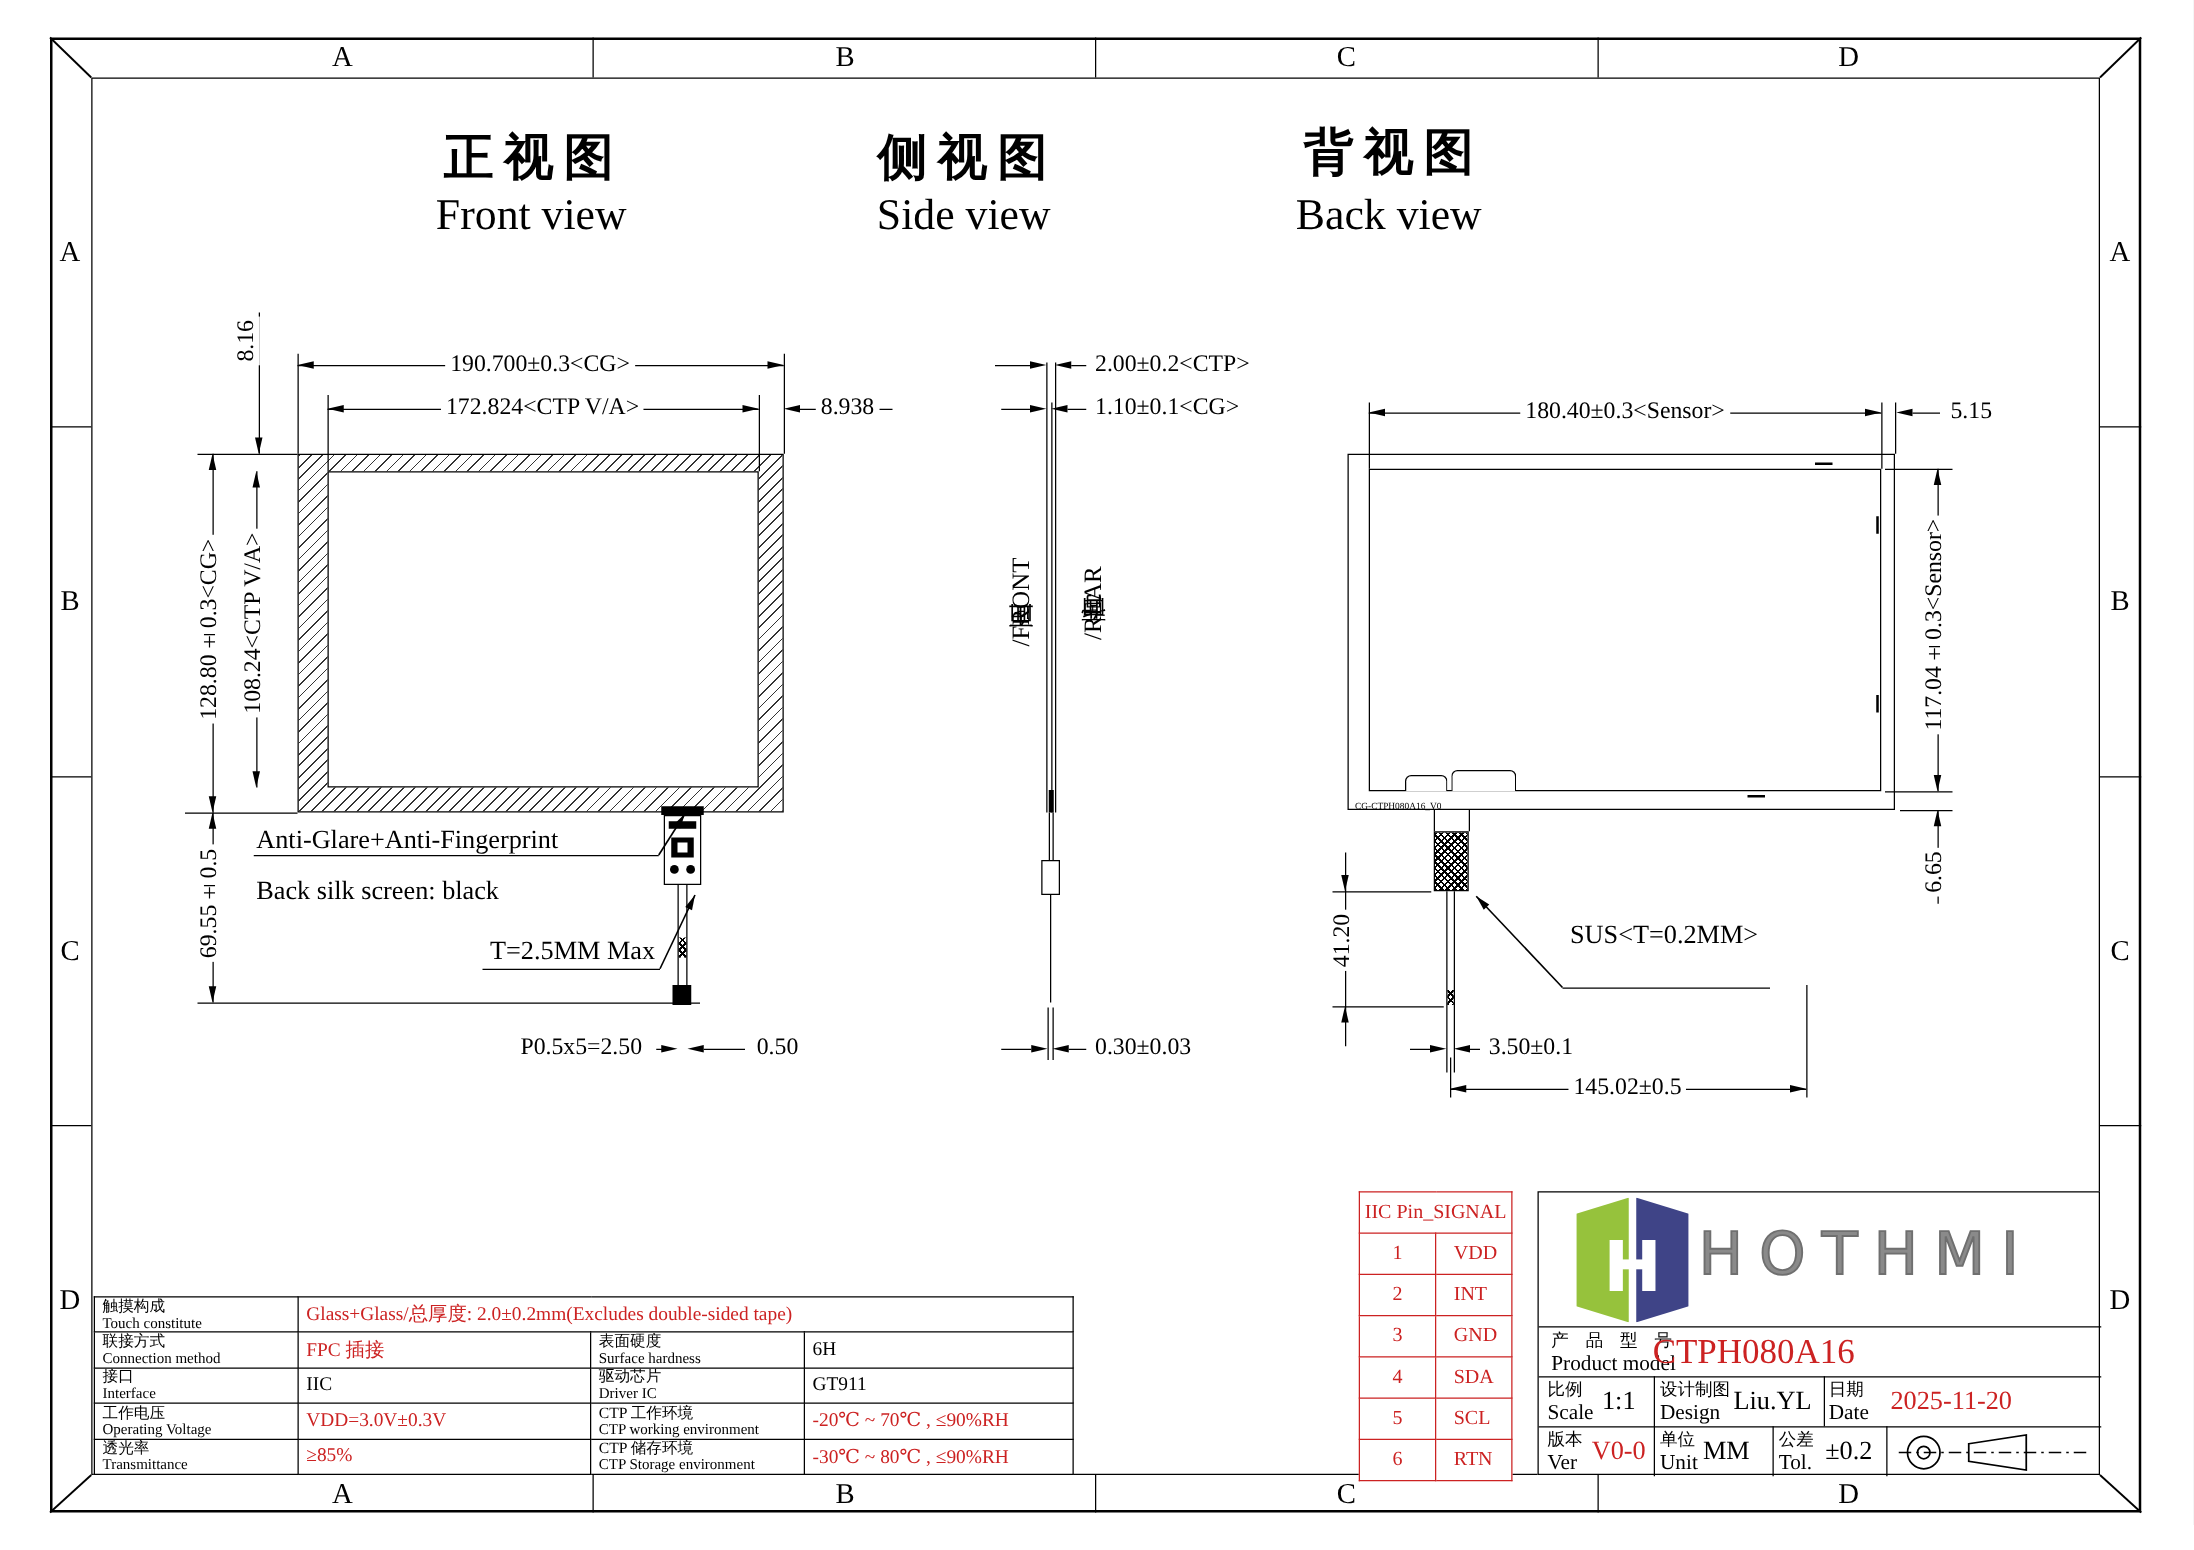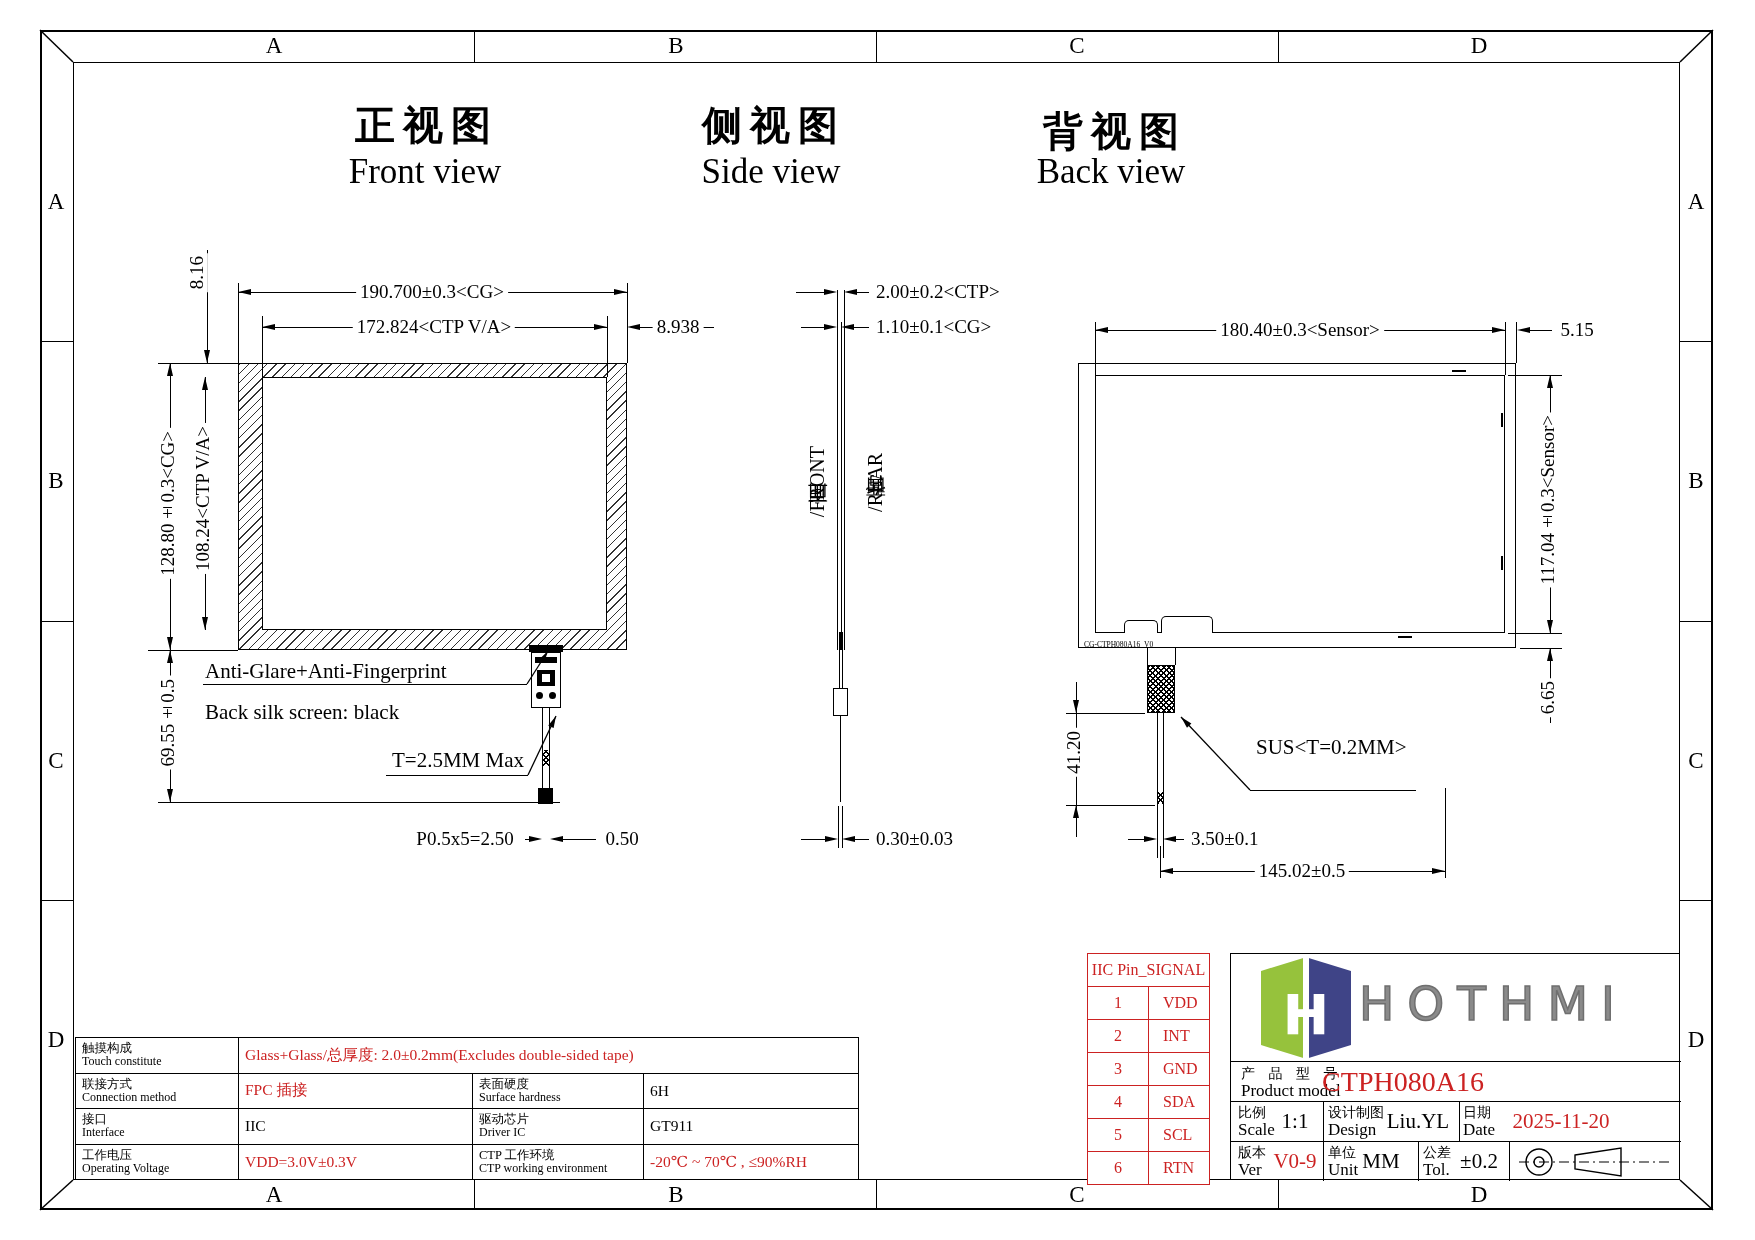--- a/index.html
+++ b/index.html
@@ -95,21 +95,21 @@
     <span class="ft" style="left:1696px;top:481px;">B</span>
     <span class="ft" style="left:1696px;top:761px;">C</span>
     <span class="ft" style="left:1696px;top:1040px;">D</span>
   </div>
 
   <div>
     <span class="title-cn" style="left:427px;top:98px;">正视图</span>
     <span class="title-en" style="left:425px;top:152px;">Front view</span>
     <span class="title-cn" style="left:774px;top:98px;">侧视图</span>
     <span class="title-en" style="left:771px;top:152px;">Side view</span>
-    <span class="title-cn" style="left:1115px;top:104px;">背视图</span>
+    <span class="title-cn" style="left:1115px;top:94px;">背视图</span>
     <span class="title-en" style="left:1111px;top:152px;">Back view</span>
   </div>
 
   <div>
     <div class="rect hatch" style="left:238px;top:363px;width:389px;height:287px;border:1.5px solid #000;z-index:1;"></div>
     <div class="rect" style="left:262px;top:377px;width:345px;height:253px;border:1.2px solid #000;background:#fff;z-index:2;"></div>
 
     <div class="vl" style="left:238px;top:283px;height:80px;"></div>
     <div class="vl" style="left:627px;top:283px;height:80px;"></div>
     <div class="hl" style="left:238px;top:292px;width:389px;"></div>
@@ -347,21 +347,21 @@
     <div class="tb-abs tb-lcn" style="left:97px;top:151px;">设计制图</div>
     <div class="tb-abs tb-len" style="left:97px;top:168px;">Design</div>
     <div class="tb-abs tb-val" style="left:187px;top:167px;">Liu.YL</div>
 
     <div class="tb-abs tb-lcn" style="left:232px;top:151px;">日期</div>
     <div class="tb-abs tb-len" style="left:232px;top:168px;">Date</div>
     <div class="tb-abs tb-val red" style="left:330px;top:167px;">2025-11-20</div>
 
     <div class="tb-abs tb-lcn" style="left:7px;top:191px;">版本</div>
     <div class="tb-abs tb-len" style="left:7px;top:208px;">Ver</div>
-    <div class="tb-abs tb-val red" style="left:64px;top:207px;">V0-9</div>
+    <div class="tb-abs tb-val red" style="left:64px;top:207px;">V0-0</div>
 
     <div class="tb-abs tb-lcn" style="left:97px;top:191px;">单位</div>
     <div class="tb-abs tb-len" style="left:97px;top:208px;">Unit</div>
     <div class="tb-abs tb-val" style="left:150px;top:207px;">MM</div>
 
     <div class="tb-abs tb-lcn" style="left:192px;top:191px;">公差</div>
     <div class="tb-abs tb-len" style="left:192px;top:208px;">Tol.</div>
     <div class="tb-abs tb-val" style="left:248px;top:207px;">±0.2</div>
 
     <svg class="tb-abs" style="left:286px;top:192px;" width="158" height="32">
@@ -416,16 +416,28 @@
             <div class="lcn">工作电压</div>
             <div class="len">Operating Voltage</div>
           </td>
       <td class="sval red">VDD=3.0V±0.3V</td>
       <td>
             <div class="lcn">CTP 工作环境</div>
             <div class="len">CTP working environment</div>
           </td>
       <td class="sval red">-20℃ ~ 70℃ , ≤90%RH</td>
     </tr>
+    <tr>
+      <td>
+            <div class="lcn">透光率</div>
+            <div class="len">Transmittance</div>
+          </td>
+      <td class="sval red">≥85%</td>
+      <td>
+            <div class="lcn">CTP 储存环境</div>
+            <div class="len">CTP Storage environment</div>
+          </td>
+      <td class="sval red">-30℃ ~ 80℃ , ≤90%RH</td>
+    </tr>
   </tbody>
     </table>
 
 </div>
 
 </body></html>

